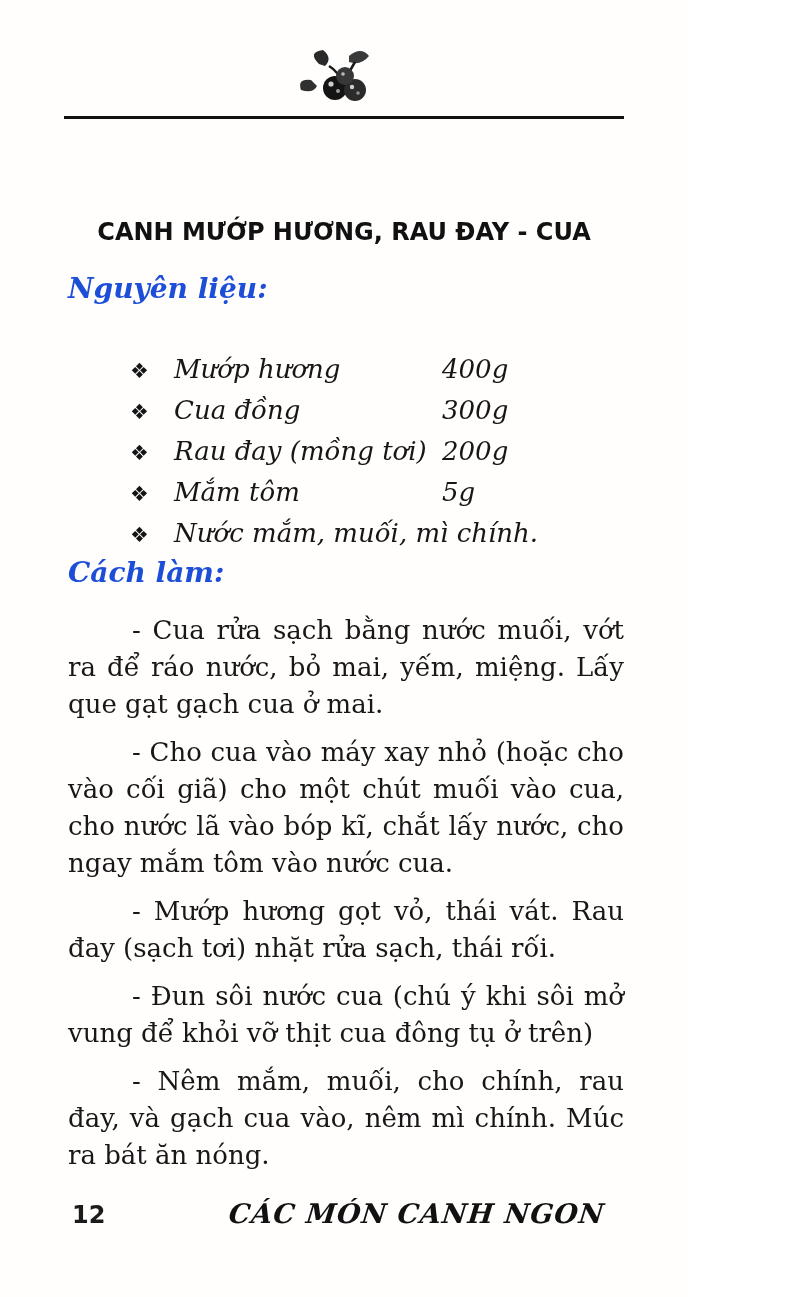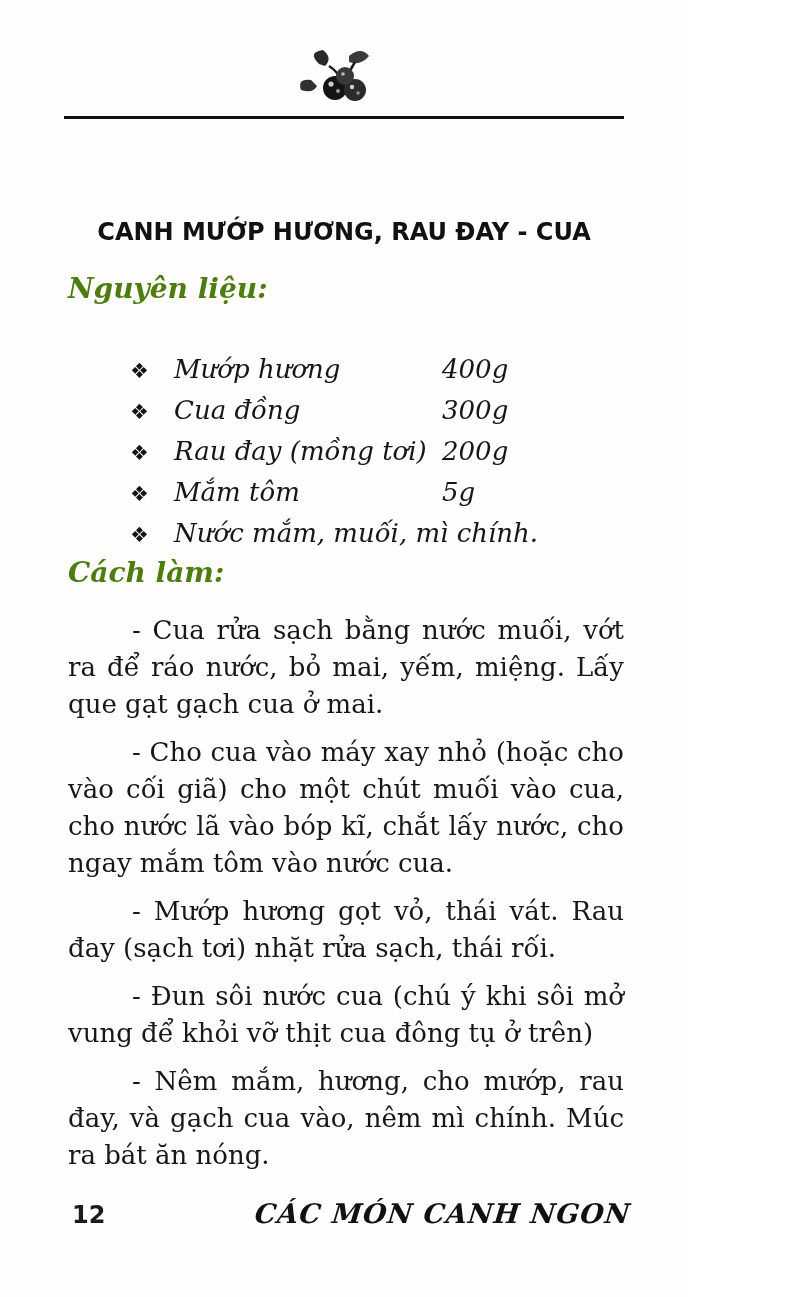--- a/index.html
+++ b/index.html
@@ -47,21 +47,21 @@
     color: #111;
   }
 
   
   .section-heading {
     margin: 0;
     padding-left: 68px;
     font-style: italic;
     font-weight: 700;
     font-size: 28px;
-    color: #4d7c0f;
+    color: #1d4ed8;
   }
   .ingredients-heading { margin-top: 26px; }
   .method-heading { margin-top: 32px; }
 
   
   .ingredients {
     list-style: none;
     margin: 14px 0 0 0;
     padding: 0;
   }
@@ -101,21 +101,21 @@
     line-height: 37px;
     text-align: justify;
     text-indent: 64px;
     color: #171717;
   }
 
   
   .footer {
     position: absolute;
     left: 72px;
-    right: 57px;
+    right: 83px;
     top: 1198px;
     display: flex;
     justify-content: space-between;
     align-items: baseline;
   }
   .page-number {
     font-family: "DejaVu Sans", "Liberation Sans", sans-serif;
     font-weight: 700;
     font-size: 24px;
     color: #1b1b1b;
@@ -191,21 +191,21 @@
     </li>
   </ul>
 
   <h2 class="section-heading method-heading">Cách làm:</h2>
 
   <div class="steps">
     <p class="step">- Cua rửa sạch bằng nước muối, vớt ra để ráo nước, bỏ mai, yếm, miệng. Lấy que gạt gạch cua ở mai.</p>
     <p class="step">- Cho cua vào máy xay nhỏ (hoặc cho vào cối giã) cho một chút muối vào cua, cho nước lã vào bóp kĩ, chắt lấy nước, cho ngay mắm tôm vào nước cua.</p>
     <p class="step">- Mướp hương gọt vỏ, thái vát. Rau đay (sạch tơi) nhặt rửa sạch, thái rối.</p>
     <p class="step">- Đun sôi nước cua (chú ý khi sôi mở vung để khỏi vỡ thịt cua đông tụ ở trên)</p>
-    <p class="step">- Nêm mắm, hương, cho mướp, rau đay, và gạch cua vào, nêm mì chính. Múc ra bát ăn nóng.</p>
+    <p class="step">- Nêm mắm, muối, cho chính, rau đay, và gạch cua vào, nêm mì chính. Múc ra bát ăn nóng.</p>
   </div>
 
   <div class="footer">
     <span class="page-number">12</span>
     <span class="book-logo">CÁC MÓN CANH NGON</span>
   </div>
 
 </div>
 
 </body></html>

